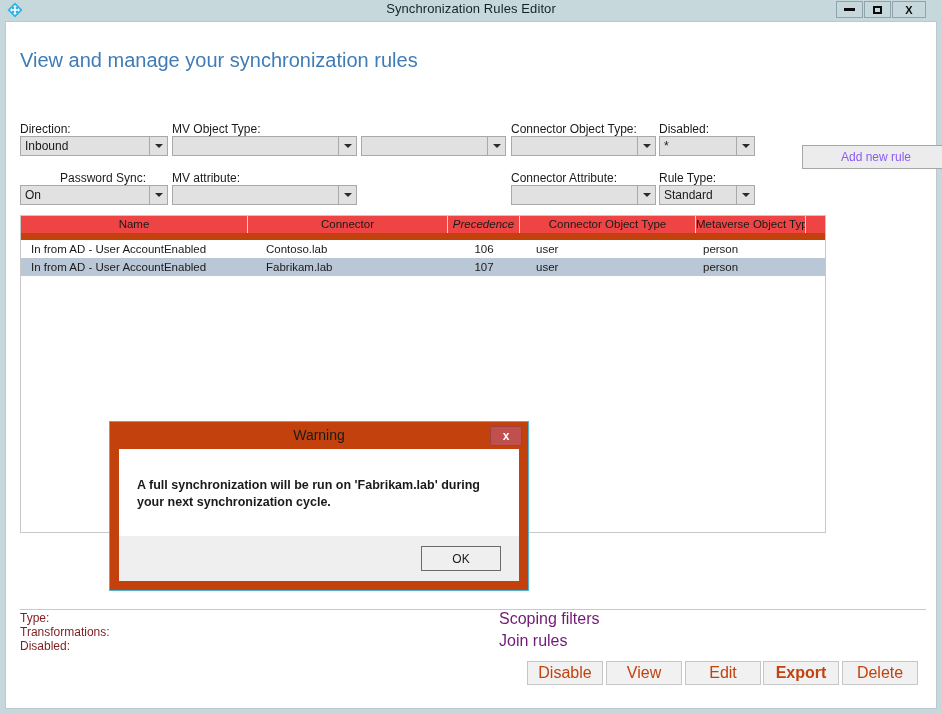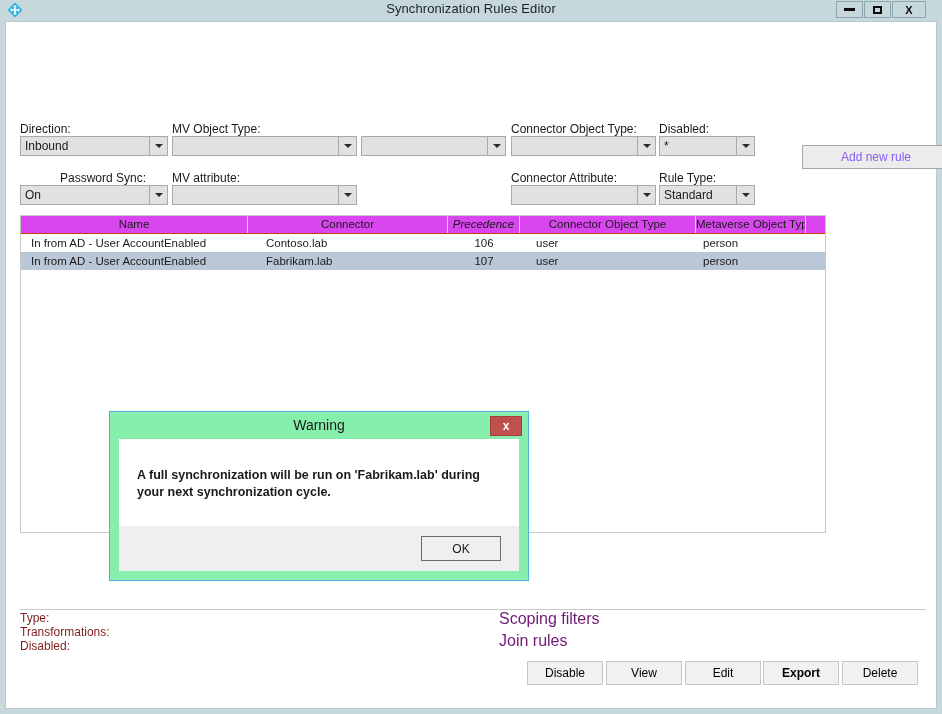--- a/index.html
+++ b/index.html
@@ -145,22 +145,22 @@
     left: 14px; top: 193px;
     width: 806px; height: 318px;
     background: #ffffff;
     border: 1px solid #c8c8c8;
     box-sizing: border-box;
     overflow: hidden;
   }
   #grid-head {
     display: flex;
     height: 17px;
-    background: #d946ef;
-    border-bottom: 1px solid #c2410c;
+    background: #ef4444;
+    border-bottom: 7px solid #c2410c;
     align-items: center;
   }
   #grid-head .hc {
     font-size: 11.5px;
     color: #1a1a1a;
     text-align: center;
     line-height: 17px;
     border-right: 1px solid #d9d9d9;
     box-sizing: border-box;
     overflow: hidden;
@@ -213,31 +213,31 @@
 
   
   .bbtn {
     position: absolute;
     top: 639px;
     width: 76px; height: 24px;
     background: #f1f1f1;
     border: 1px solid #c6c6c6;
     box-sizing: border-box;
     font-family: "Liberation Sans", sans-serif;
-    font-size: 12px;
-    color: #000000;
+    font-size: 16px;
+    color: #c2410c;
     cursor: default;
   }
 
   
   #dlg {
     position: absolute;
-    left: 110px; top: 412px;
+    left: 110px; top: 422px;
     width: 418px; height: 168px;
-    background: #86efac;
+    background: #c2410c;
     box-sizing: border-box;
     box-shadow: 0 0 0 1px #4fb4d8;
   }
   #dlg-title {
     position: absolute;
     left: 0; top: 0;
     width: 418px; height: 27px;
     text-align: center;
     line-height: 27px;
     font-size: 14px;
@@ -308,20 +308,21 @@
       <span style="display:block;width:11px;height:3px;background:#0b0b0b;"></span>
     </div>
     <div class="wbtn" id="btn-max">
       <span style="display:block;width:9px;height:8px;border:2px solid #0b0b0b;box-sizing:border-box;"></span>
     </div>
     <div class="wbtn" id="btn-close">X</div>
   </div>
 
   <div id="client">
 
+    <div id="page-title">View and manage your synchronization rules</div>
 
     <div class="fld-label" style="left:14px;  top:100px;">Direction:</div>
     <div class="fld-label" style="left:166px; top:100px;">MV Object Type:</div>
     <div class="fld-label" style="left:355px; top:100px;margin-top:20px;">Connector:</div>
     <div class="fld-label" style="left:505px; top:100px;">Connector Object Type:</div>
     <div class="fld-label" style="left:653px; top:100px;">Disabled:</div>
 
     <div class="combo" style="left:14px;  top:114px; width:148px;">
       <span class="cval">Inbound</span>
       <span class="carrow">

